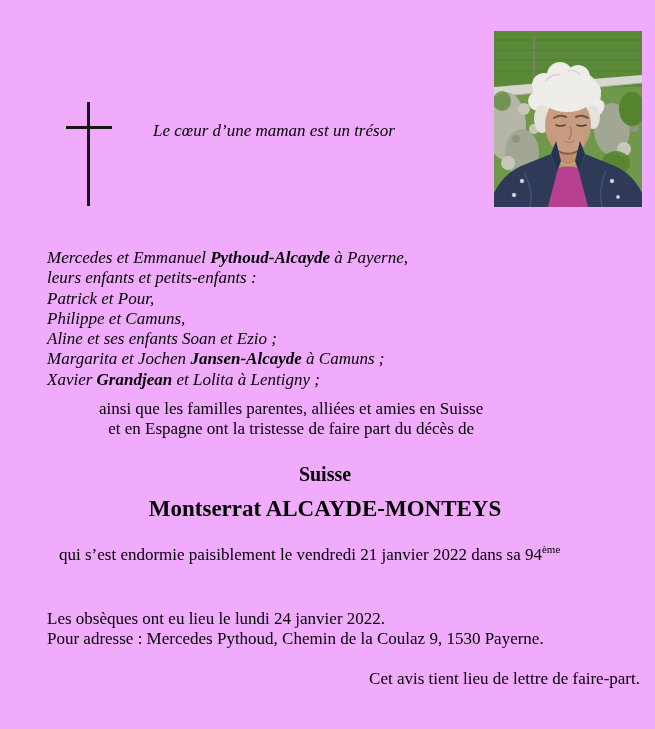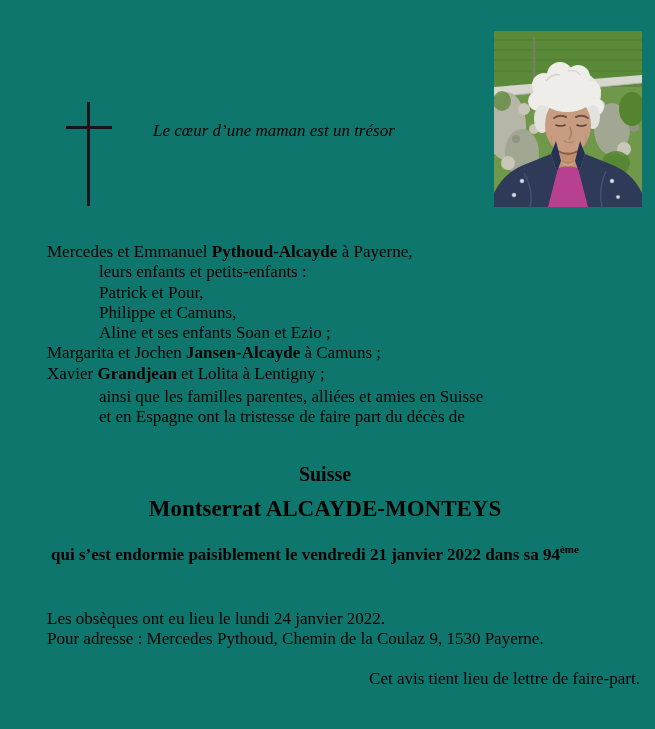--- a/index.html
+++ b/index.html
@@ -1,40 +1,40 @@
 <!DOCTYPE html>
 <html><head>
 <meta charset="utf-8">
 <style>
   html,body { margin:0; padding:0; background:#ffffff; }
   .page {
     position:relative;
     width:655px; height:729px;
-    background:#0f766e;
+    background:#f0abfc;
     color:#000000;
     font-family:"Liberation Serif", serif;
     overflow:hidden;
   }
   
   .cross-v { position:absolute; left:87px; top:102px; width:2.5px; height:104px; background:#161616; }
   .cross-h { position:absolute; left:66px; top:126px; width:46px; height:2.5px; background:#161616; }
   
   .quote { position:absolute; left:153px; top:121px; font-style:italic; font-size:17px; line-height:19.5px; white-space:nowrap; }
   
   .photo { position:absolute; left:494px; top:31px; width:148px; height:176px; overflow:hidden; }
   
   .tline { font-size:17px; line-height:20.3px; white-space:nowrap; }
-  .indent { margin-left:52px; }
+  .indent { }
   .bname { font-weight:bold; }
-  .family-block { position:absolute; left:47px; top:242px; }
-  .intro-block { position:absolute; left:99px; top:387px; }
+  .family-block { position:absolute; left:47px; top:248px;font-style:italic; }
+  .intro-block { position:absolute; left:99px; top:399px;text-align:center; }
   .center-line { position:absolute; left:0; width:650px; text-align:center; font-weight:bold; white-space:nowrap; }
   .deceased-title { top:463px; font-size:20px; line-height:23px; }
   .deceased-name { top:496px; font-size:23px; line-height:26px; }
-  .death-block { position:absolute; left:51px; top:544px;font-weight:bold; }
+  .death-block { position:absolute; left:59px; top:544px; }
   .death-block .tline { line-height:21.8px; }
   .death-block sup { font-size:11px; line-height:0; vertical-align:super; }
   .funeral-block { position:absolute; left:47px; top:609px; }
   .footer-block { position:absolute; left:0; top:669px; width:640px; text-align:right; font-size:17px; line-height:20.3px; white-space:nowrap; }
 </style>
 </head>
 <body>
 
 <div class="page">
 

